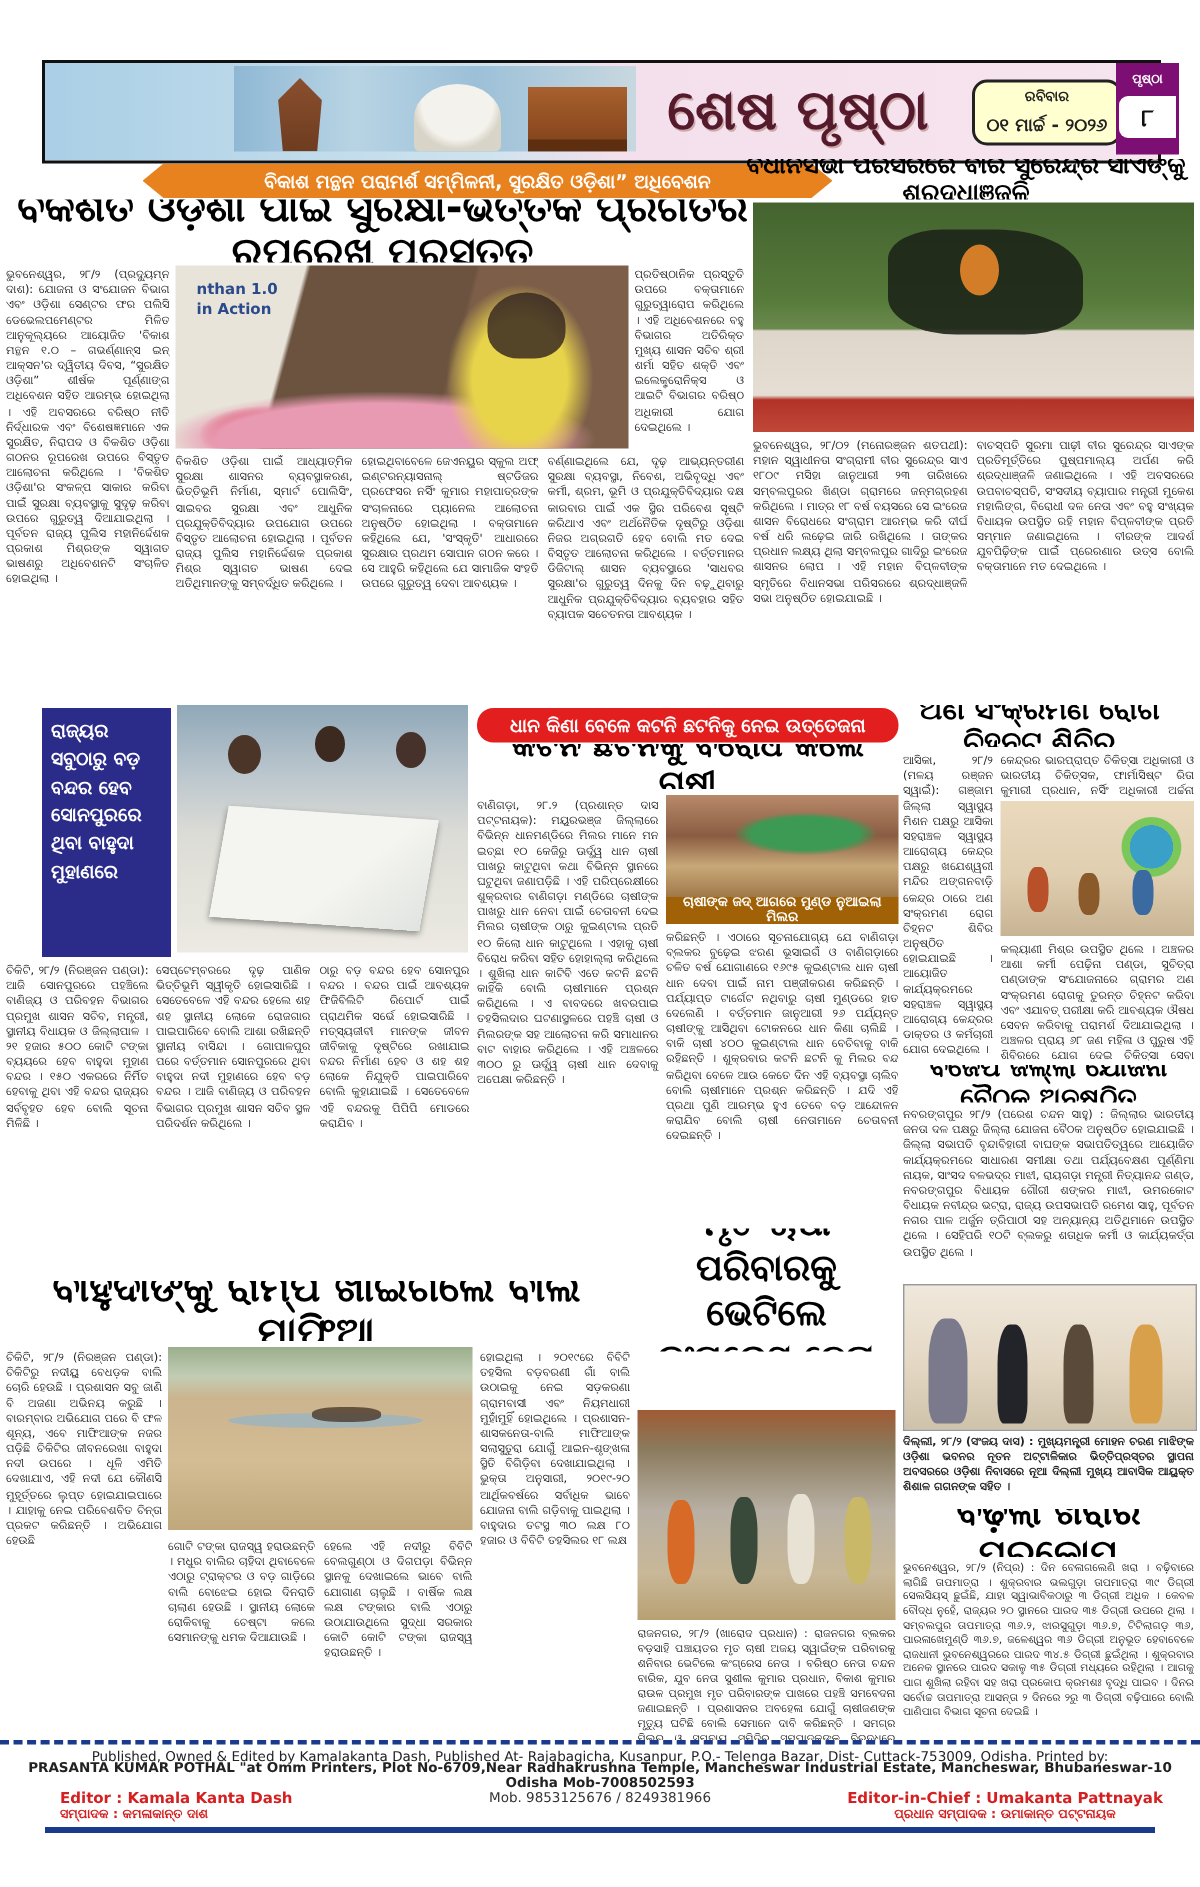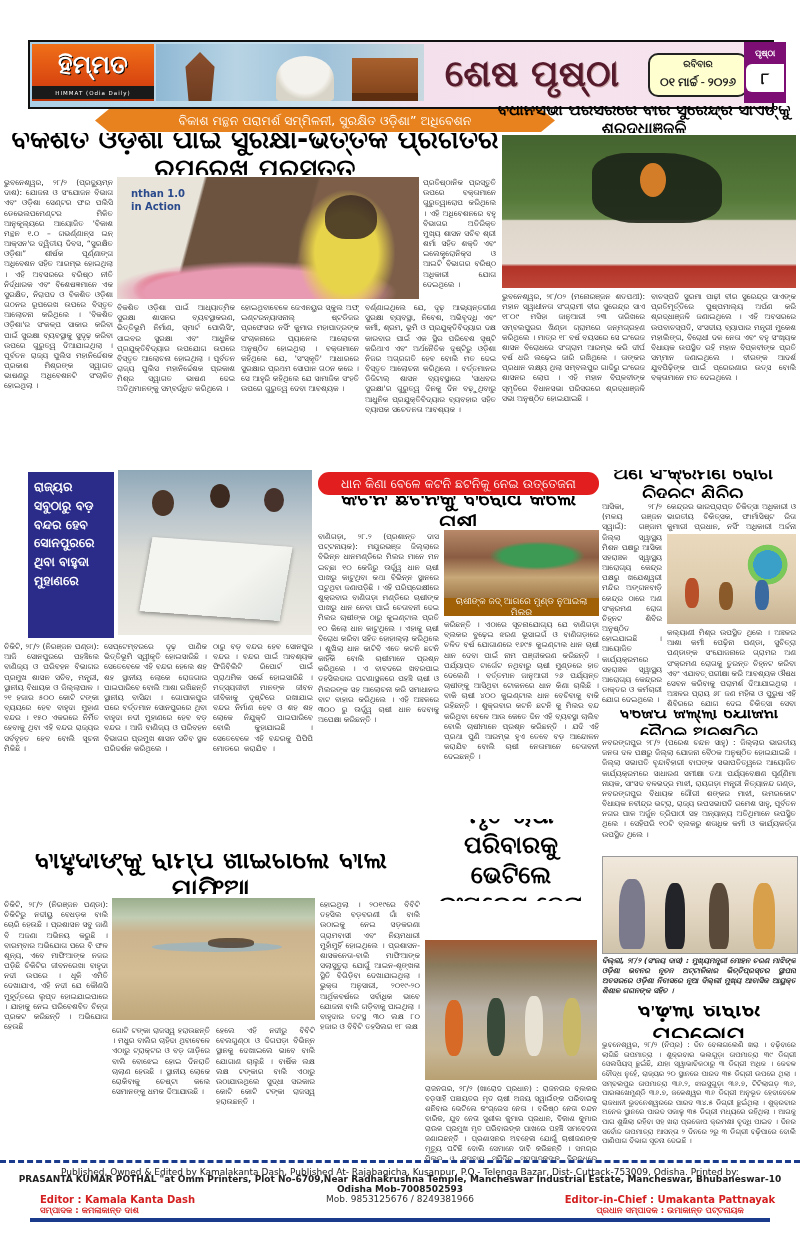--- a/index.html
+++ b/index.html
@@ -1,42 +1,38 @@
 <!DOCTYPE html>
 <html><head>
 <meta charset="utf-8">
 <style>
   html,body{margin:0;padding:0;background:#ffffff;}
   body{width:800px;height:1258px;position:relative;overflow:hidden;
        font-family:"DejaVu Sans","Liberation Sans",sans-serif;}
   .abs{position:absolute;}
   .col{font-size:7.6px;line-height:1.34;text-align:justify;color:#1a1a1a;overflow:hidden;word-break:break-word;}
   .hl{font-weight:bold;color:#000;overflow:hidden;line-height:1.12;}
-  .banner{color:#fff;font-weight:normal;display:flex;align-items:center;justify-content:center;overflow:hidden;text-align:center;}
+  .banner{color:#fff;font-weight:bold;display:flex;align-items:center;justify-content:center;overflow:hidden;text-align:center;}
   .photo{overflow:hidden;}
   .cap{font-size:7.4px;line-height:1.35;text-align:justify;color:#1a1a1a;overflow:hidden;}
   .ctr{display:flex;align-items:center;justify-content:center;text-align:center;}
 </style>
 </head>
 <body>
 
 <div class="abs" style="left:28px;top:40px;width:742px;height:65px;border:2px solid #111;
             background:linear-gradient(90deg,#aacfe6 0%,#cfe3ee 40%,#f4e0ec 52%,#f6e4ee 100%);">
-  <div class="abs" style="left:2px;top:2px;width:122px;height:57px;background:linear-gradient(180deg,#f07018 0%,#d84510 70%,#b83208 100%);">
-    <div class="ctr" style="height:42px;color:#fff;font-size:25px;font-weight:bold;text-shadow:1px 1px 0 #000;">ହିମ୍ମତ</div>
-    <div class="ctr" style="height:13px;background:#1a1a1a;color:#fff;font-size:5.5px;letter-spacing:1px;">HIMMAT  (Odia Daily)</div>
-  </div>
   <div class="abs" style="left:126px;top:2px;width:268px;height:57px;overflow:hidden;
               background:linear-gradient(90deg,#8fb8d4 0%,#b8d4e4 30%,#9cc0d8 60%,#c8d8e0 100%);">
     <div class="abs" style="left:18px;top:8px;width:52px;height:49px;background:linear-gradient(180deg,#8a4f2e,#6e3c20);clip-path:polygon(50% 0,78% 30%,72% 100%,28% 100%,22% 30%);"></div>
     <div class="abs" style="left:120px;top:12px;width:58px;height:45px;background:radial-gradient(circle at 50% 30%,#f4f2ec 0 55%,#d8d4c8 70%);border-radius:50% 50% 8% 8%;"></div>
     <div class="abs" style="left:196px;top:14px;width:66px;height:43px;background:linear-gradient(180deg,#a8602e,#7e4018);box-shadow:inset 0 -8px 0 #5e2e10;"></div>
   </div>
   <div class="ctr abs" style="left:378px;top:4px;width:248px;height:55px;color:#551a2c;font-size:37px;font-weight:800;text-shadow:1px 1px 0 #caa;">ଶେଷ ପୃଷ୍ଠା</div>
-  <div class="abs" style="left:618px;top:11px;width:96px;height:40px;background:#ffffd0;border:2px solid #222;border-radius:10px;font-family:Liberation Serif, serif;">
+  <div class="abs" style="left:618px;top:11px;width:96px;height:40px;background:#ffffd0;border:2px solid #222;border-radius:10px;">
     <div class="ctr" style="height:19px;font-size:9.5px;font-weight:bold;color:#222;">ରବିବାର</div>
     <div class="ctr" style="height:17px;font-size:12px;font-weight:bold;color:#222;">୦୧ ମାର୍ଚ୍ଚ - ୨୦୨୬</div>
   </div>
   <div class="abs" style="left:714px;top:0px;width:42px;height:61px;background:#7c0e74;">
     <div class="ctr" style="height:22px;color:#fff;font-size:8.5px;font-weight:bold;">ପୃଷ୍ଠା</div>
     <div class="ctr" style="margin:0 2px;height:28px;background:#fff;border-radius:6px 0 0 6px;color:#111;font-size:16px;font-weight:bold;">୮</div>
   </div>
 </div>
 
 <div class="banner abs" style="left:95px;top:109px;width:460px;height:23px;background:#e8821e;font-size:12.5px;
@@ -77,21 +73,21 @@
             font-size:12.5px;line-height:1.5;padding:6px;overflow:hidden;">ରାଜ୍ୟର ସବୁଠାରୁ ବଡ଼ ବନ୍ଦର ହେବ ସୋନପୁରରେ ଥିବା ବାହୁଦା ମୁହାଣରେ</div>
 <div class="photo abs" style="left:118px;top:470px;width:194px;height:165px;
             background:linear-gradient(180deg,#8fa8b8 0%,#b8c4cc 26%,#dcdcd6 52%,#eceae2 100%);">
   <div class="abs" style="left:28px;top:72px;width:140px;height:74px;background:linear-gradient(135deg,#f4f4f0 0 60%,#e0e4e0 100%);transform:skew(-10deg,4deg);box-shadow:0 2px 4px rgba(0,0,0,.4);"></div>
   <div class="abs" style="left:34px;top:20px;width:22px;height:26px;background:#4a3528;border-radius:50%;"></div>
   <div class="abs" style="left:92px;top:14px;width:20px;height:24px;background:#3c2a20;border-radius:50%;"></div>
   <div class="abs" style="left:146px;top:18px;width:20px;height:24px;background:#46322a;border-radius:50%;"></div>
 </div>
 <div class="col abs" style="left:4px;top:642px;width:95px;height:210px;">ଚିକିଟି, ୨୮/୨ (ନିରଞ୍ଜନ ପଣ୍ଡା): ଆଜି ସୋନପୁରରେ ପହଞ୍ଚିଲେ ବାଣିଜ୍ୟ ଓ ପରିବହନ ବିଭାଗର ପ୍ରମୁଖ ଶାସନ ସଚିବ, ମନ୍ତ୍ରୀ, ସ୍ଥାନୀୟ ବିଧାୟକ ଓ ଜିଲ୍ଲାପାଳ । ୨୧ ହଜାର ୫୦୦ କୋଟି ଟଙ୍କା ବ୍ୟୟରେ ହେବ ବାହୁଦା ମୁହାଣ ବନ୍ଦର । ୧୫୦ ଏକରରେ ନିର୍ମିତ ହେବାକୁ ଥିବା ଏହି ବନ୍ଦର ରାଜ୍ୟର ସର୍ବବୃହତ ହେବ ବୋଲି ସୂଚନା ମିଳିଛି ।</div>
 <div class="col abs" style="left:104px;top:642px;width:103px;height:210px;">ସେପ୍ଟେମ୍ବରରେ ଦୃଢ଼ ପାଣିକ ଭିତ୍ତିଭୂମି ସ୍ୱୀକୃତି ହୋଇସାରିଛି । ସେତେବେଳେ ଏହି ବନ୍ଦର ହେଲେ ଶହ ଶହ ସ୍ଥାନୀୟ ଲୋକେ ରୋଜଗାର ପାଇପାରିବେ ବୋଲି ଆଶା ରଖିଛନ୍ତି ସ୍ଥାନୀୟ ବାସିନ୍ଦା । ଗୋପାଳପୁର ପରେ ବର୍ତ୍ତମାନ ସୋନପୁରରେ ଥିବା ବାହୁଦା ନଦୀ ମୁହାଣରେ ହେବ ବଡ଼ ବନ୍ଦର । ଆଜି ବାଣିଜ୍ୟ ଓ ପରିବହନ ବିଭାଗର ପ୍ରମୁଖ ଶାସନ ସଚିବ ସ୍ଥଳ ପରିଦର୍ଶନ କରିଥିଲେ ।</div>
-<div class="col abs" style="left:213px;top:642px;width:100px;height:210px;font-family:Liberation Mono, monospace;">ଠାରୁ ବଡ଼ ବନ୍ଦର ହେବ ସୋନପୁର ବନ୍ଦର । ବନ୍ଦର ପାଇଁ ଆବଶ୍ୟକ ଫିଜିବିଲିଟି ରିପୋର୍ଟ ପାଇଁ ପ୍ରାଥମିକ ସର୍ଭେ ହୋଇସାରିଛି । ମତ୍ସ୍ୟଜୀବୀ ମାନଙ୍କ ଜୀବନ ଜୀବିକାକୁ ଦୃଷ୍ଟିରେ ରଖାଯାଇ ବନ୍ଦର ନିର୍ମାଣ ହେବ ଓ ଶହ ଶହ ଲୋକେ ନିଯୁକ୍ତି ପାଇପାରିବେ ବୋଲି କୁହାଯାଇଛି । ସେତେବେଳେ ଏହି ବନ୍ଦରକୁ ପିପିପି ମୋଡରେ କରାଯିବ ।</div>
+<div class="col abs" style="left:213px;top:642px;width:100px;height:210px;">ଠାରୁ ବଡ଼ ବନ୍ଦର ହେବ ସୋନପୁର ବନ୍ଦର । ବନ୍ଦର ପାଇଁ ଆବଶ୍ୟକ ଫିଜିବିଲିଟି ରିପୋର୍ଟ ପାଇଁ ପ୍ରାଥମିକ ସର୍ଭେ ହୋଇସାରିଛି । ମତ୍ସ୍ୟଜୀବୀ ମାନଙ୍କ ଜୀବନ ଜୀବିକାକୁ ଦୃଷ୍ଟିରେ ରଖାଯାଇ ବନ୍ଦର ନିର୍ମାଣ ହେବ ଓ ଶହ ଶହ ଲୋକେ ନିଯୁକ୍ତି ପାଇପାରିବେ ବୋଲି କୁହାଯାଇଛି । ସେତେବେଳେ ଏହି ବନ୍ଦରକୁ ପିପିପି ମୋଡରେ କରାଯିବ ।</div>
 
 <div class="banner abs" style="left:318px;top:472px;width:281px;height:23px;background:#e31e1e;font-size:12.5px;border-radius:11px;">ଧାନ କିଣା ବେଳେ କଟନି ଛଟନିକୁ ନେଇ ଉତ୍ତେଜନା</div>
 <div class="hl ctr abs" style="left:318px;top:496px;width:281px;height:30px;font-size:22px;">କଟନି ଛଟନିକୁ ବିରୋଧ କଲେ ଚାଷୀ</div>
 <div class="col abs" style="left:318px;top:532px;width:121px;height:320px;">ବାଣିଗଡ଼ା, ୨୮.୨ (ପ୍ରଶାନ୍ତ ଦାସ ପଟ୍ଟନାୟକ): ମୟୂରଭଞ୍ଜ ଜିଲ୍ଲାରେ ବିଭିନ୍ନ ଧାନମଣ୍ଡିରେ ମିଲର ମାନେ ମନ ଇଚ୍ଛା ୧୦ କେଜିରୁ ଊର୍ଦ୍ଧ୍ୱ ଧାନ ଚାଷୀ ପାଖରୁ କାଟୁଥିବା କଥା ବିଭିନ୍ନ ସ୍ଥାନରେ ଘଟୁଥିବା ଜଣାପଡ଼ିଛି । ଏହି ପରିପ୍ରେକ୍ଷୀରେ ଶୁକ୍ରବାର ବାଣିଗଡ଼ା ମଣ୍ଡିରେ ଚାଷୀଙ୍କ ପାଖରୁ ଧାନ ନେବା ପାଇଁ ଚେତାବନୀ ଦେଇ ମିଲର ଚାଷୀଙ୍କ ଠାରୁ କୁଇଣ୍ଟାଲ ପ୍ରତି ୧୦ କିଲୋ ଧାନ କାଟୁଥିଲେ । ଏହାକୁ ଚାଷୀ ବିରୋଧ କରିବା ସହିତ ହୋହାଲ୍ଲା କରିଥିଲେ । ଶୁଖିଲା ଧାନ କାଟିବି ଏତେ କଟନି ଛଟନି କାହିଁକି ବୋଲି ଚାଷୀମାନେ ପ୍ରଶ୍ନ କରିଥିଲେ । ଏ ବାବଦରେ ଖବରପାଇ ତହସିଲଦାର ଘଟଣାସ୍ଥଳରେ ପହଞ୍ଚି ଚାଷୀ ଓ ମିଲରଙ୍କ ସହ ଆଲୋଚନା କରି ସମାଧାନର ବାଟ ବାହାର କରିଥିଲେ । ଏହି ଅଞ୍ଚଳରେ ୩୦୦ ରୁ ଊର୍ଦ୍ଧ୍ୱ ଚାଷୀ ଧାନ ଦେବାକୁ ଅପେକ୍ଷା କରିଛନ୍ତି ।</div>
 <div class="photo abs" style="left:444px;top:530px;width:155px;height:68px;
             background:radial-gradient(ellipse 60px 18px at 60% 38%,#3c9a54 0 60%,transparent 80%),
                        linear-gradient(180deg,#b88a6a 0%,#8a5c42 40%,#c8a878 70%,#a07848 100%);"></div>
 <div class="banner abs" style="left:444px;top:598px;width:155px;height:18px;background:#a16207;font-size:9px;">ଚାଷୀଙ୍କ ଜିଦ୍ ଆଗରେ ମୁଣ୍ଡ ନୁଆଁଇଲା ମିଲର</div>
 <div class="col abs" style="left:444px;top:620px;width:155px;height:232px;">କରିଛନ୍ତି । ଏଠାରେ ସୂଚନାଯୋଗ୍ୟ ଯେ ବାଣିଗଡ଼ା ବ୍ଲକର ବୁଢ଼େଇ ଝରଣ ଭୂସାଇଗଁ ଓ ବାଣିଗଡ଼ାରେ ଚଳିତ ବର୍ଷ ଯୋଗାଣରେ ୧୬୯୫ କୁଇଣ୍ଟାଲ ଧାନ ଚାଷୀ ଧାନ ଦେବା ପାଇଁ ନାମ ପଞ୍ଜୀକରଣ କରିଛନ୍ତି । ପର୍ଯ୍ୟାପ୍ତ ଟାର୍ଗେଟ ନଥିବାରୁ ଚାଷୀ ମୁଣ୍ଡରେ ହାତ ଦେଲେଣି । ବର୍ତ୍ତମାନ ଜାନୁଆରୀ ୨୬ ପର୍ଯ୍ୟନ୍ତ ଚାଷୀଙ୍କୁ ଆସିଥିବା ଟୋକନରେ ଧାନ କିଣା ଚାଲିଛି । ବାକି ଚାଷୀ ୪୦୦ କୁଇଣ୍ଟାଲ ଧାନ ବେଚିବାକୁ ବାକି ରହିଛନ୍ତି । ଶୁକ୍ରବାର କଟନି ଛଟନି କୁ ମିଲର ବନ୍ଦ କରିଥିବା ବେଳେ ଆଉ କେତେ ଦିନ ଏହି ବ୍ୟବସ୍ଥା ଚାଲିବ ବୋଲି ଚାଷୀମାନେ ପ୍ରଶ୍ନ କରିଛନ୍ତି । ଯଦି ଏହି ପ୍ରଥା ପୁଣି ଆରମ୍ଭ ହୁଏ ତେବେ ବଡ଼ ଆନ୍ଦୋଳନ କରାଯିବ ବୋଲି ଚାଷୀ ନେତାମାନେ ଚେତାବନୀ ଦେଇଛନ୍ତି ।</div>
 
@@ -131,21 +127,21 @@
 </div>
 <div class="cap abs" style="left:425px;top:1084px;width:172px;height:76px;">ରାଜନଗର, ୨୮/୨ (ଖାରୋଦ ପ୍ରଧାନ) : ରାଜନଗର ବ୍ଲକର ବଡ଼ସାହି ପଞ୍ଚାୟତର ମୃତ ଚାଷୀ ଅଜୟ ସ୍ୱାଇଁଙ୍କ ପରିବାରକୁ ଶନିବାର ଭେଟିଲେ କଂଗ୍ରେସ ନେତା । ବରିଷ୍ଠ ନେତା ଚନ୍ଦନ ବାରିକ, ଯୁବ ନେତା ସୁଶୀଲ କୁମାର ପ୍ରଧାନ, ବିକାଶ କୁମାର ରାଉଳ ପ୍ରମୁଖ ମୃତ ପରିବାରଙ୍କ ପାଖରେ ପହଞ୍ଚି ସମବେଦନା ଜଣାଇଛନ୍ତି । ପ୍ରଶାସନର ଅବହେଳା ଯୋଗୁଁ ଚାଷୀଜଣଙ୍କ ମୃତ୍ୟୁ ଘଟିଛି ବୋଲି ସେମାନେ ଦାବି କରିଛନ୍ତି । ସମଗ୍ର ମିଲର ଓ ସମବାୟ ସମିତିର ସମ୍ପାଦକଙ୍କ ବିରୁଦ୍ଧରେ କାର୍ଯ୍ୟାନୁଷ୍ଠାନ ସହିତ ମୃତ ଚାଷୀ ପରିବାରକୁ ୨୦ ଲକ୍ଷ ଟଙ୍କା ସହାୟତା ଦେବାକୁ କଂଗ୍ରେସ ଦଳ ପକ୍ଷରୁ ଦାବି କରାଯାଇଛି ।</div>
 
 <div class="photo abs" style="left:602px;top:856px;width:194px;height:96px;border:1px solid #999;
             background:linear-gradient(180deg,#f0e8dc 0%,#e4d8c4 55%,#cfc2aa 100%);">
   <div class="abs" style="left:16px;top:22px;width:26px;height:70px;background:#7a7a8c;border-radius:40% 40% 20% 20%;"></div>
   <div class="abs" style="left:62px;top:26px;width:20px;height:66px;background:#23242a;border-radius:40% 40% 20% 20%;"></div>
   <div class="abs" style="left:106px;top:26px;width:20px;height:66px;background:#5a4a3a;border-radius:40% 40% 20% 20%;"></div>
   <div class="abs" style="left:150px;top:26px;width:22px;height:66px;background:#d8a04a;border-radius:40% 40% 20% 20%;"></div>
 </div>
-<div class="cap abs" style="left:602px;top:956px;width:194px;height:48px;font-weight:bold;color:#222;font-style:italic;">ଦିଲ୍ଲୀ, ୨୮/୨ (ସଂଜୟ ଦାସ) : ମୁଖ୍ୟମନ୍ତ୍ରୀ ମୋହନ ଚରଣ ମାଝିଙ୍କ ଓଡ଼ିଶା ଭବନର ନୂତନ ଅଟ୍ଟାଳିକାର ଭିତ୍ତିପ୍ରସ୍ତର ସ୍ଥାପନା ଅବସରରେ ଓଡ଼ିଶା ନିବାସରେ ନୂଆ ଦିଲ୍ଲୀ ମୁଖ୍ୟ ଆବାସିକ ଆୟୁକ୍ତ ଶିଶାଳ ଗଗନଙ୍କ ସହିତ ।</div>
+<div class="cap abs" style="left:602px;top:956px;width:194px;height:48px;font-weight:bold;color:#222;">ଦିଲ୍ଲୀ, ୨୮/୨ (ସଂଜୟ ଦାସ) : ମୁଖ୍ୟମନ୍ତ୍ରୀ ମୋହନ ଚରଣ ମାଝିଙ୍କ ଓଡ଼ିଶା ଭବନର ନୂତନ ଅଟ୍ଟାଳିକାର ଭିତ୍ତିପ୍ରସ୍ତର ସ୍ଥାପନା ଅବସରରେ ଓଡ଼ିଶା ନିବାସରେ ନୂଆ ଦିଲ୍ଲୀ ମୁଖ୍ୟ ଆବାସିକ ଆୟୁକ୍ତ ଶିଶାଳ ଗଗନଙ୍କ ସହିତ ।</div>
 <div class="hl ctr abs" style="left:602px;top:1006px;width:194px;height:32px;font-size:25px;">ବଢ଼ିଲା ଖରାର ପ୍ରକୋପ</div>
 <div class="col abs" style="left:602px;top:1040px;width:194px;height:118px;font-size:7.2px;">ଭୁବନେଶ୍ୱର, ୨୮/୨ (ନିପ୍ର) : ଦିନ ବେଳାଗଲେଣି ଖରା । ବଢ଼ିବାରେ ଲାଗିଛି ତାପମାତ୍ରା । ଶୁକ୍ରବାର ଭଲଗୁଡ଼ା ତାପମାତ୍ରା ୩୯ ଡିଗ୍ରୀ ସେଲସିୟସ୍ ଛୁଇଁଛି, ଯାହା ସ୍ୱାଭାବିକଠାରୁ ୩ ଡିଗ୍ରୀ ଅଧିକ । କେବଳ ବୌଦ୍ଧ ନୁହେଁ, ରାଜ୍ୟର ୨୦ ସ୍ଥାନରେ ପାରଦ ୩୫ ଡିଗ୍ରୀ ଉପରେ ଥିଲା । ସମ୍ବଲପୁର ତାପମାତ୍ରା ୩୬.୨, ଝାରସୁଗୁଡ଼ା ୩୬.୭, ଟିଟିଲାଗଡ଼ ୩୬, ପାରଳାଖେମୁଣ୍ଡି ୩୬.୭, ଜଳେଶ୍ୱର ୩୬ ଡିଗ୍ରୀ ଅନୁଭୂତ ହେବାବେଳେ ରାଜଧାନୀ ଭୁବନେଶ୍ୱରରେ ପାରଦ ୩୪.୫ ଡିଗ୍ରୀ ଛୁଇଁଥିଲା । ଶୁକ୍ରବାର ଅନେକ ସ୍ଥାନରେ ପାରଦ ସକାଳୁ ୩୫ ଡିଗ୍ରୀ ମଧ୍ୟରେ ରହିଥିଲା । ଆଗକୁ ପାଗ ଶୁଖିଲା ରହିବା ସହ ଖରା ପ୍ରକୋପ କ୍ରମଶଃ ବୃଦ୍ଧି ପାଇବ । ଦିନର ସର୍ବୋଚ୍ଚ ତାପମାତ୍ରା ଆସନ୍ତା ୨ ଦିନରେ ୨ରୁ ୩ ଡିଗ୍ରୀ ବଢ଼ିପାରେ ବୋଲି ପାଣିପାଗ ବିଭାଗ ସୂଚନା ଦେଇଛି ।</div>
 
 <div class="abs" style="left:0px;top:1160px;width:800px;height:0;border-top:3px dashed #1a3a8c;"></div>
 <div class="ctr abs" style="left:20px;top:1166px;width:760px;height:12px;font-size:9px;color:#222;">Published, Owned &amp; Edited by Kamalakanta Dash, Published At- Rajabagicha, Kusanpur, P.O.- Telenga Bazar, Dist- Cuttack-753009, Odisha. Printed by:</div>
 <div class="ctr abs" style="left:10px;top:1178px;width:780px;height:12px;font-size:9px;font-weight:bold;color:#222;">PRASANTA KUMAR POTHAL "at Omm Printers, Plot No-6709,Near Radhakrushna Temple, Mancheswar Industrial Estate, Mancheswar, Bhubaneswar-10 Odisha Mob-7008502593</div>
 <div class="abs" style="left:40px;top:1194px;width:220px;">
   <div style="font-size:10px;font-weight:bold;color:#d42020;">Editor : Kamala Kanta Dash</div>
   <div style="font-size:8.5px;font-weight:bold;color:#d42020;">ସମ୍ପାଦକ : କମଳାକାନ୍ତ ଦାଶ</div>
 </div>

